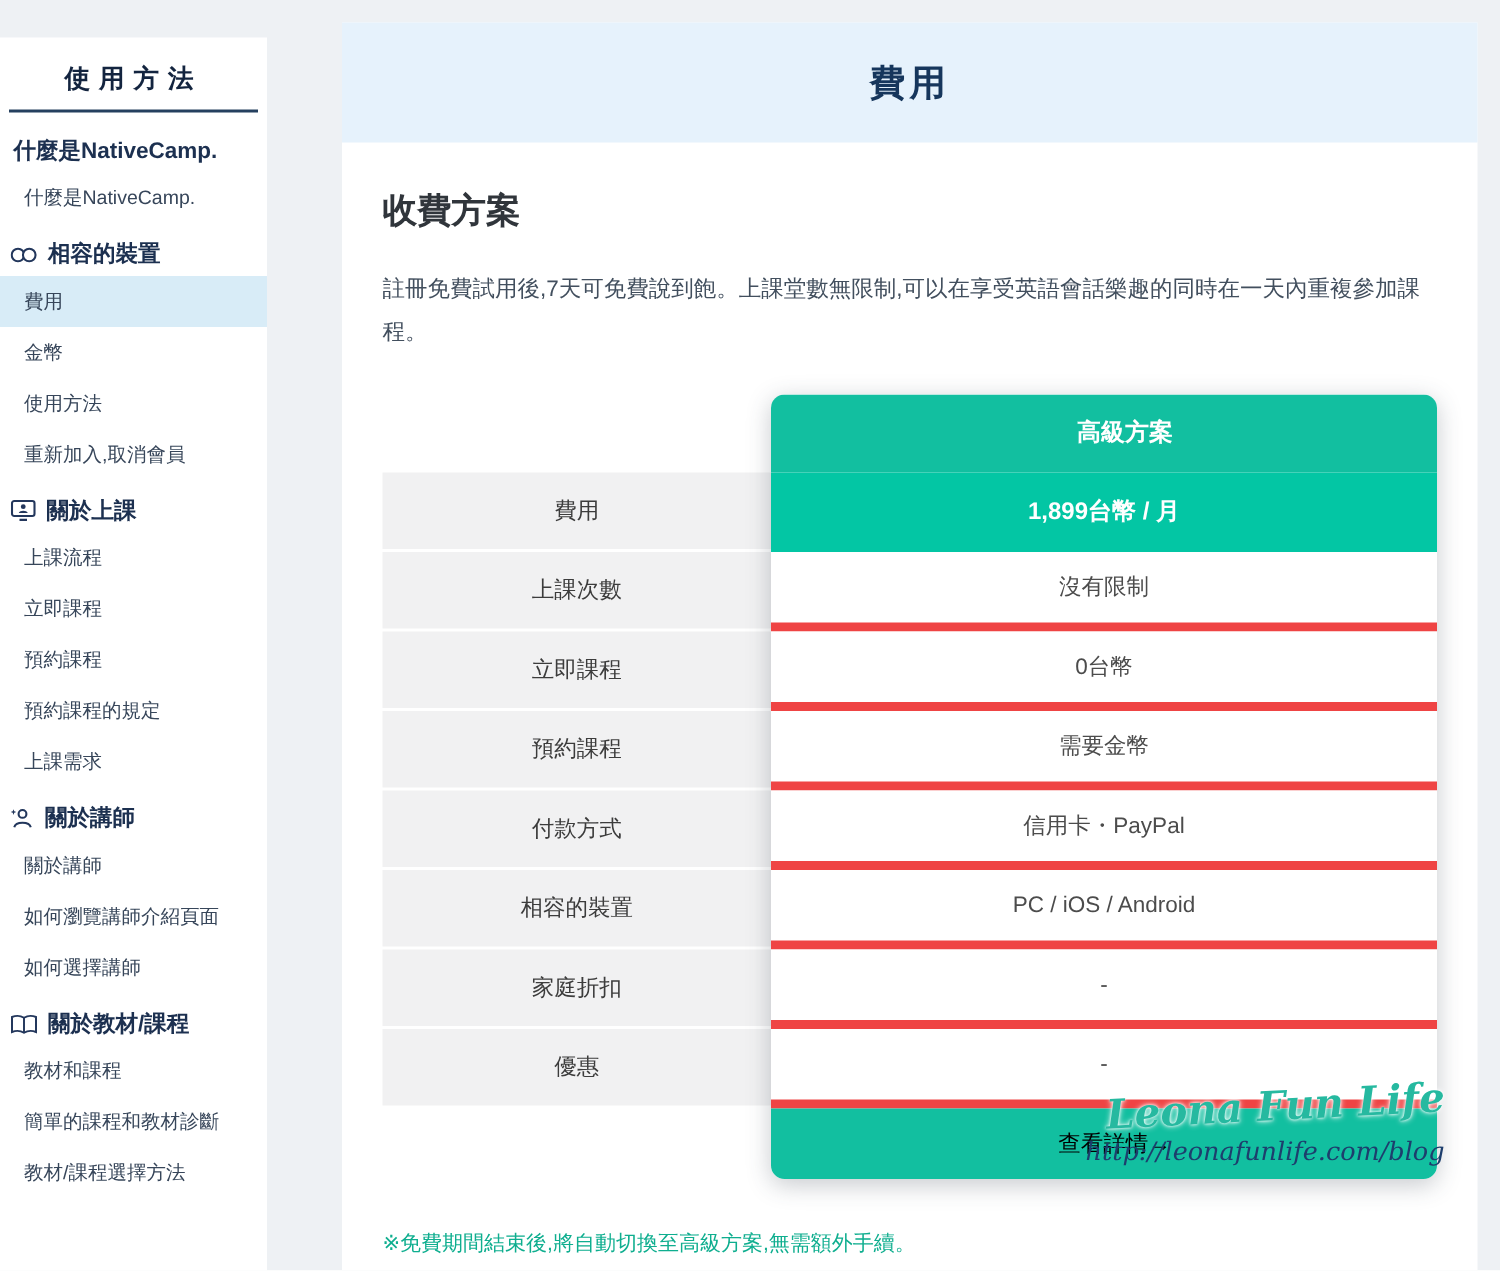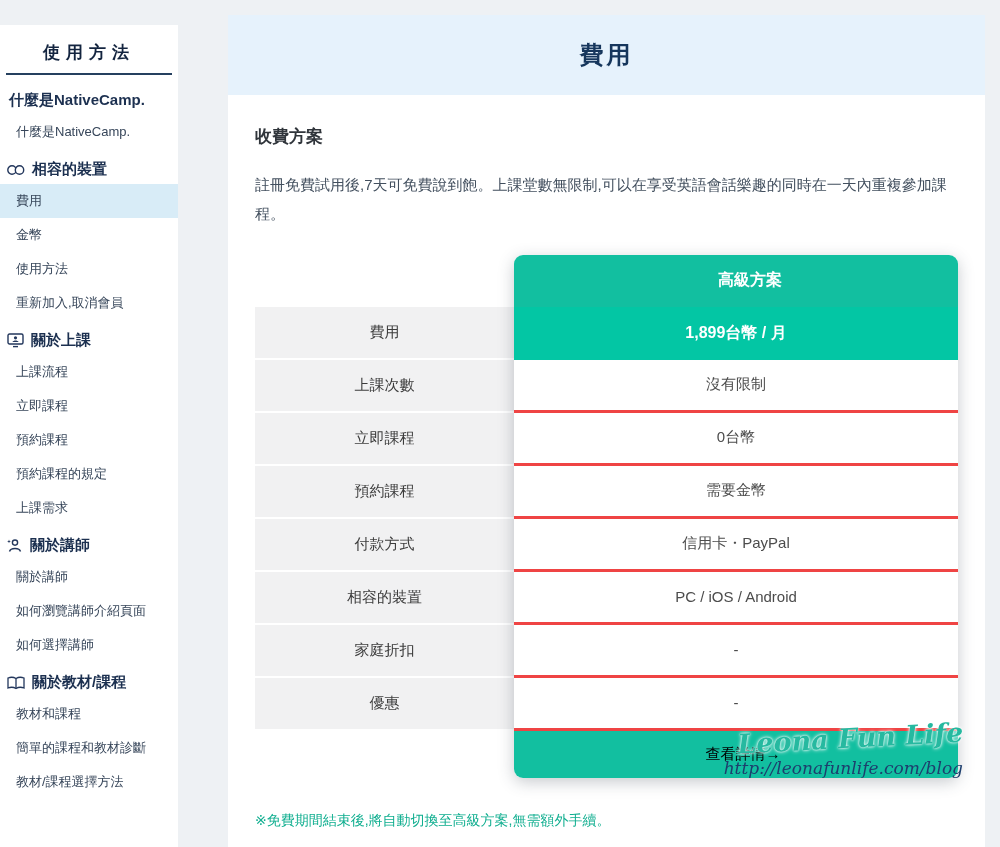--- a/index.html
+++ b/index.html
@@ -37,21 +37,21 @@
     background:#ffffff;
   }
   .banner {
     height:80px; background:var(--banner_bg,#e6f2fc);
     display:flex; align-items:center; justify-content:center;
   }
   .banner-title {
     font-size:24px; font-weight:bold; color:var(--navy,#16365c); letter-spacing:3px;
   }
   .card-body { position:relative; box-sizing:border-box; padding:28px 27px 0 27px; }
-  .section-title { font-size:17px; font-weight:bold; color:#30353b; margin:2px 0 22px 0; }
+  .section-title { font-size:23px; font-weight:bold; color:#30353b; margin:2px 0 22px 0; }
   .intro {
     font-size:15px; color:#424f5e; line-height:1.95; margin:0; width:705px;
   }
 
   
   .pricing { position:relative; height:523px; margin-top:26px; width:703px; }
   .labels { position:absolute; left:0; top:52px; width:259px; }
   .label-cell {
     height:51px; margin-bottom:2px; background:var(--label_bg,#f1f1f2);
     display:flex; align-items:center; justify-content:center;
@@ -61,21 +61,21 @@
     position:absolute; left:259px; top:0; width:444px;
     border-radius:9px; overflow:hidden; background:#fff;
     box-shadow:0 4px 16px rgba(55,65,80,.28);
   }
   .plan-header {
     height:52px; background:var(--teal,#12bfa0); color:#fff;
     font-size:16px; font-weight:bold;
     display:flex; align-items:center; justify-content:center;padding-left:28px;
   }
   .plan-cell {
-    height:53px; box-sizing:border-box; border-bottom:3px solid #ef4444;
+    height:53px; box-sizing:border-box; border-bottom:6px solid #ef4444;
     background:#fff; color:#4c4c4c; font-size:15px;
     display:flex; align-items:center; justify-content:center;
   }
   .plan-cell.highlight {
     background:var(--teal_bright,#03c6a4); color:#fff; font-weight:bold;
     font-size:16px; border-bottom:none;
   }
   .plan-footer {
     height:47px; background:var(--teal,#12bfa0); color:#000000; font-size:15px;
     display:flex; align-items:center; justify-content:center; cursor:pointer;padding-left:14px;

